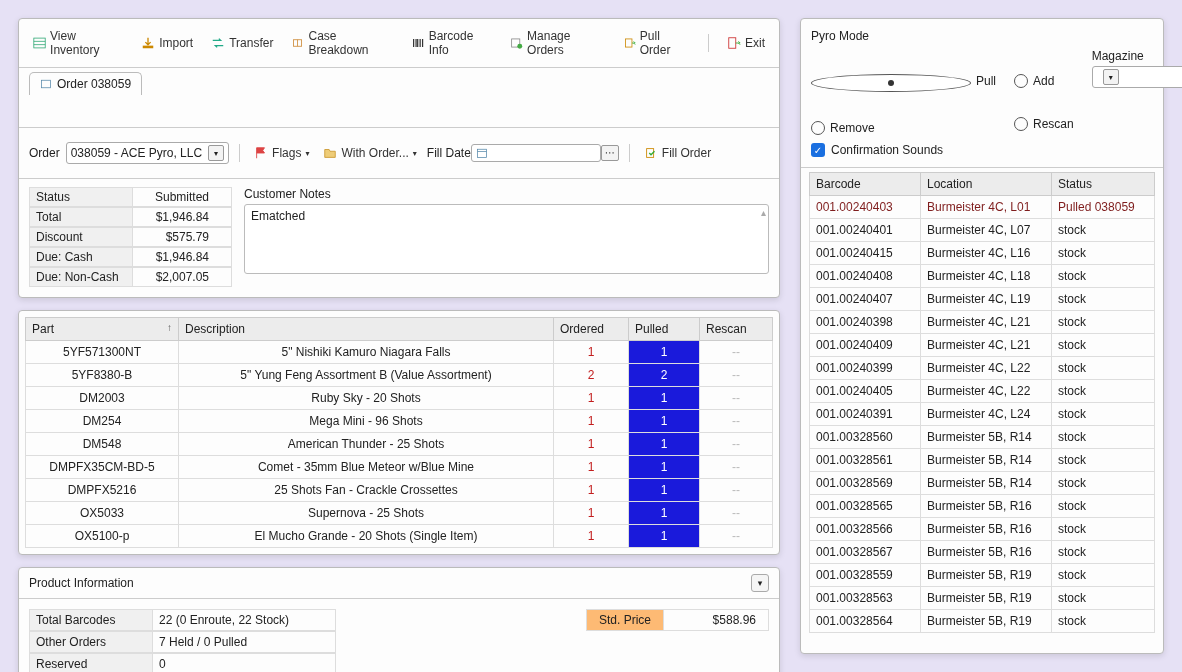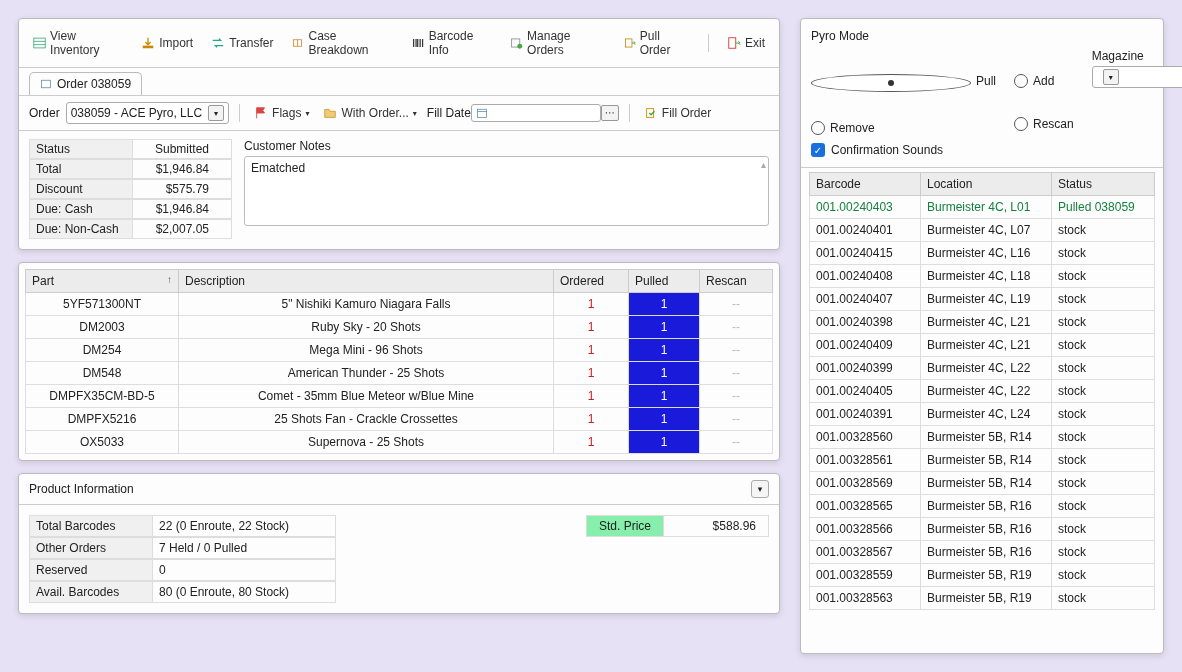--- a/index.html
+++ b/index.html
@@ -5,21 +5,21 @@
 body{margin:0;background:#e6e1f5;font-family:"Segoe UI",Tahoma,sans-serif;font-size:12px;color:#222;}
 .screen{width:1182px;height:672px;box-sizing:border-box;padding:18px;display:flex;gap:20px;}
 .panel{background:#fdfdfd;border:1px solid #bbb;border-radius:4px;box-shadow:0 2px 6px rgba(0,0,0,.12);}
 .left{flex:1;display:flex;flex-direction:column;gap:12px;}
 .right{width:362px;display:flex;flex-direction:column;}
 .toolbar{display:flex;align-items:center;gap:10px;padding:8px 10px;border-bottom:1px solid #ccc;}
 .tbtn{display:flex;align-items:center;gap:4px;cursor:pointer;padding:2px 4px;color:#333;}
 .tbtn svg{width:14px;height:14px;}
 .tab-row{padding:4px 10px 0;}
 .tab{display:inline-flex;align-items:center;gap:5px;border:1px solid #bbb;border-bottom:none;border-radius:5px 5px 0 0;padding:4px 10px;background:#fdfdfd;font-size:12px;}
-.order-bar{display:flex;align-items:center;gap:6px;padding:6px 10px;border-top:1px solid #ccc;border-bottom:1px solid #ccc;}
+.order-bar{display:flex;align-items:center;gap:6px;padding:14px 10px;border-top:1px solid #ccc;border-bottom:1px solid #ccc;margin-top:32px;}
 .sel{border:1px solid #aaa;background:#fff;border-radius:3px;padding:2px 4px;display:flex;align-items:center;gap:6px;min-width:150px;}
 .chev{width:14px;height:14px;border:1px solid #999;background:#f3f3f3;display:inline-flex;align-items:center;justify-content:center;font-size:8px;border-radius:2px;}
 .fld{display:flex;align-items:center;gap:0;}
 .sep{width:1px;height:18px;background:#ccc;margin:0 4px;}
 .dots{border:1px solid #999;background:#f3f3f3;border-radius:2px;padding:0 3px;font-size:10px;line-height:14px;}
 .summary{display:flex;padding:8px 10px 10px;gap:12px;}
 .sum-left{flex:0 0 200px;}
 .sum-left .row{display:flex;}
 .sum-left .lab{flex:0 0 90px;background:#f0f0f0;border:1px solid #ddd;border-right:none;padding:2px 6px;}
 .sum-left .val{flex:1;border:1px solid #ddd;padding:2px 22px;text-align:right;}
@@ -34,38 +34,38 @@
 .center{text-align:center;}
 .red{color:#c21e1e;}
 .pulled-cell{background:#1a1adb;color:#fff;text-align:center;}
 .dim{color:#bbb;text-align:center;}
 .section-title{padding:6px 10px;border-bottom:1px solid #ccc;font-size:12px;display:flex;justify-content:space-between;align-items:center;}
 .pi-body{display:flex;padding:10px;gap:30px;}
 .pi-left .row{display:flex;}
 .pi-left .lab{flex:0 0 110px;background:#f0f0f0;border:1px solid #ddd;border-right:none;padding:3px 6px;}
 .pi-left .val{flex:1;border:1px solid #ddd;padding:3px 6px;min-width:170px;}
 .pi-right{margin-left:auto;}
-.pi-right .lab{background:#86efac;border:1px solid #ddd;border-right:none;padding:3px 12px;}
+.pi-right .lab{background:#fdba74;border:1px solid #ddd;border-right:none;padding:3px 12px;}
 .pi-right .val{border:1px solid #ddd;padding:3px 12px;text-align:right;min-width:80px;}
 .scan-top{padding:10px;border-bottom:1px solid #ccc;}
 .scan-title{margin-bottom:6px;}
 .scan-opts{display:flex;gap:18px;align-items:flex-start;}
 .rcol{display:flex;flex-direction:column;gap:4px;}
 .rad{display:flex;align-items:flex-start;gap:5px;margin-top:25px;}
 .radio{width:12px;height:12px;border:1px solid #555;border-radius:50%;display:inline-flex;align-items:center;justify-content:center;}
 .radio.sel::after{content:"";width:6px;height:6px;background:#333;border-radius:50%;}
 .mag{flex:1;}
 .mag .sel{min-width:170px;margin-top:3px;}
 .conf{display:flex;align-items:center;gap:6px;margin-top:8px;}
 .chk{width:14px;height:14px;background:#1a6fe0;border-radius:3px;color:#fff;font-size:10px;display:inline-flex;align-items:center;justify-content:center;}
 .scan-grid{flex:1;overflow:auto;padding:4px 8px 8px;}
 .scan-grid table{width:100%;border-collapse:collapse;}
 .scan-grid th{background:#ececec;border:1px solid #ccc;padding:4px 6px;text-align:left;font-weight:normal;position:relative;}
 .scan-grid td{border:1px solid #ddd;padding:4px 6px;}
-.blue-row td{color:#15803d;}
+.blue-row td{color:#7f1d1d;}
 .collapse{width:16px;height:16px;border:1px solid #aaa;border-radius:3px;display:inline-flex;align-items:center;justify-content:center;font-size:9px;background:#f5f5f5;}
 </style>
 </head>
 <body>
 
 <div class="screen">
   <div class="left">
 
     <div class="panel">
       <div class="toolbar">
@@ -218,20 +218,27 @@
           </thead>
         <tbody id="parts-body">
             <tr>
               <td>5YF571300NT</td>
   <td>5" Nishiki Kamuro Niagara Falls</td>
   <td class="center red">1</td>
   <td class="pulled-cell">1</td>
   <td class="dim">--</td>
             </tr>
             <tr>
+              <td>5YF8380-B</td>
+  <td>5" Yung Feng Assortment B (Value Assortment)</td>
+  <td class="center red">2</td>
+  <td class="pulled-cell">2</td>
+  <td class="dim">--</td>
+            </tr>
+            <tr>
               <td>DM2003</td>
   <td>Ruby Sky - 20 Shots</td>
   <td class="center red">1</td>
   <td class="pulled-cell">1</td>
   <td class="dim">--</td>
             </tr>
             <tr>
               <td>DM254</td>
   <td>Mega Mini - 96 Shots</td>
   <td class="center red">1</td>
@@ -255,20 +262,27 @@
             <tr>
               <td>DMPFX5216</td>
   <td>25 Shots Fan - Crackle Crossettes</td>
   <td class="center red">1</td>
   <td class="pulled-cell">1</td>
   <td class="dim">--</td>
             </tr>
             <tr>
               <td>OX5033</td>
   <td>Supernova - 25 Shots</td>
+  <td class="center red">1</td>
+  <td class="pulled-cell">1</td>
+  <td class="dim">--</td>
+            </tr>
+            <tr>
+              <td>OX5100-p</td>
+  <td>El Mucho Grande - 20 Shots (Single Item)</td>
   <td class="center red">1</td>
   <td class="pulled-cell">1</td>
   <td class="dim">--</td>
             </tr>
           </tbody>
       </table>
     </div>
 
     <div class="panel">
       <div class="section-title">
@@ -434,17 +448,22 @@
             <tr>
               <td>001.00328559</td>
   <td>Burmeister 5B, R19</td>
   <td>stock</td>
             </tr>
             <tr>
               <td>001.00328563</td>
   <td>Burmeister 5B, R19</td>
   <td>stock</td>
             </tr>
+            <tr>
+              <td>001.00328564</td>
+  <td>Burmeister 5B, R19</td>
+  <td>stock</td>
+            </tr>
           </tbody>
       </table>
     </div>
   </div>
 </div>
 
 </body></html>

